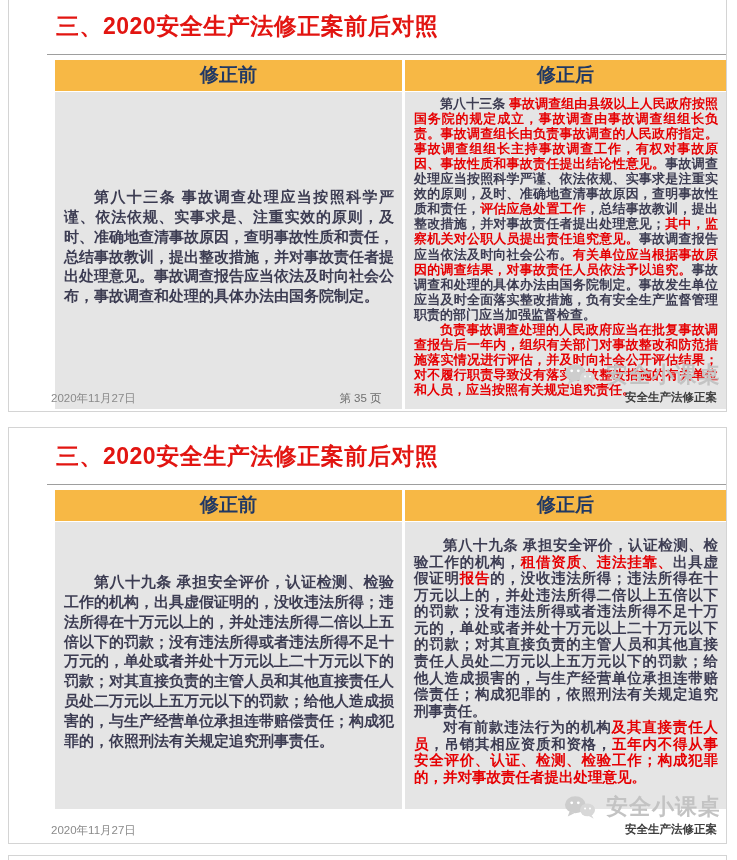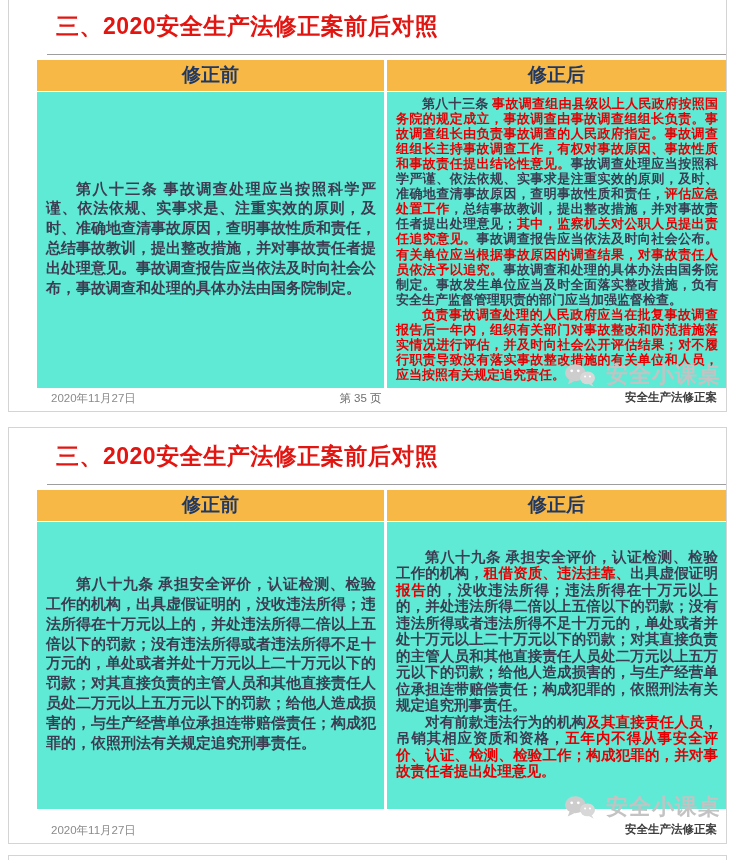--- a/index.html
+++ b/index.html
@@ -15,34 +15,34 @@
   .slide-1{top:-3px;height:415px;}
   .slide-2{top:427px;height:417px;}
   .slide-stub{top:855px;height:14px;}
   .slide-title{
     margin:14px 8px 0 47px;font-size:23px;font-weight:700;color:#E21511;
     line-height:1.25;white-space:nowrap;letter-spacing:0.5px;
   }
   .rule{height:1px;background:#9e9e9e;margin:13px 0 5px 38px;}
   .cmp-table{
     display:grid;grid-template-columns:347px 3px 1fr;
-    margin-left:28px;
+    margin-left:46px;
   }
   .th{
     height:31px;background:#F7B845;color:#203864;
     font-size:19px;font-weight:800;
     display:flex;align-items:center;justify-content:center;
     border-bottom:1px solid #ffffff;
   }
   .vdiv{background:#ffffff;}
   .vdiv.hdr{border-bottom:1px solid #ffffff;}
   .td{
-    background:#5eead4;min-height:287px;box-sizing:border-box;
-    padding:4px 8px 6px 9px;color:#3C3C52;text-align:justify;
-    display:flex;flex-direction:column;font-weight:600;font-family:Liberation Serif, serif;
+    background:#e5e5e5;min-height:287px;box-sizing:border-box;
+    padding:4px 8px 12px 9px;color:#3C3C52;text-align:justify;
+    display:flex;flex-direction:column;font-weight:600;
   }
   .td.vcenter{justify-content:center;}
   .td.loose{font-size:15px;line-height:1.32;}
   .td.dense{font-size:13px;line-height:1.16;padding-top:4px;}
   .td.mid{font-size:14.5px;line-height:1.14;}
   .para{margin:0;text-indent:2em;}
   .seg{color:inherit;}
   .hl{color:#E60003;font-weight:800;}
   .slide-footer{
     position:absolute;left:0;right:0;bottom:4px;height:17px;

